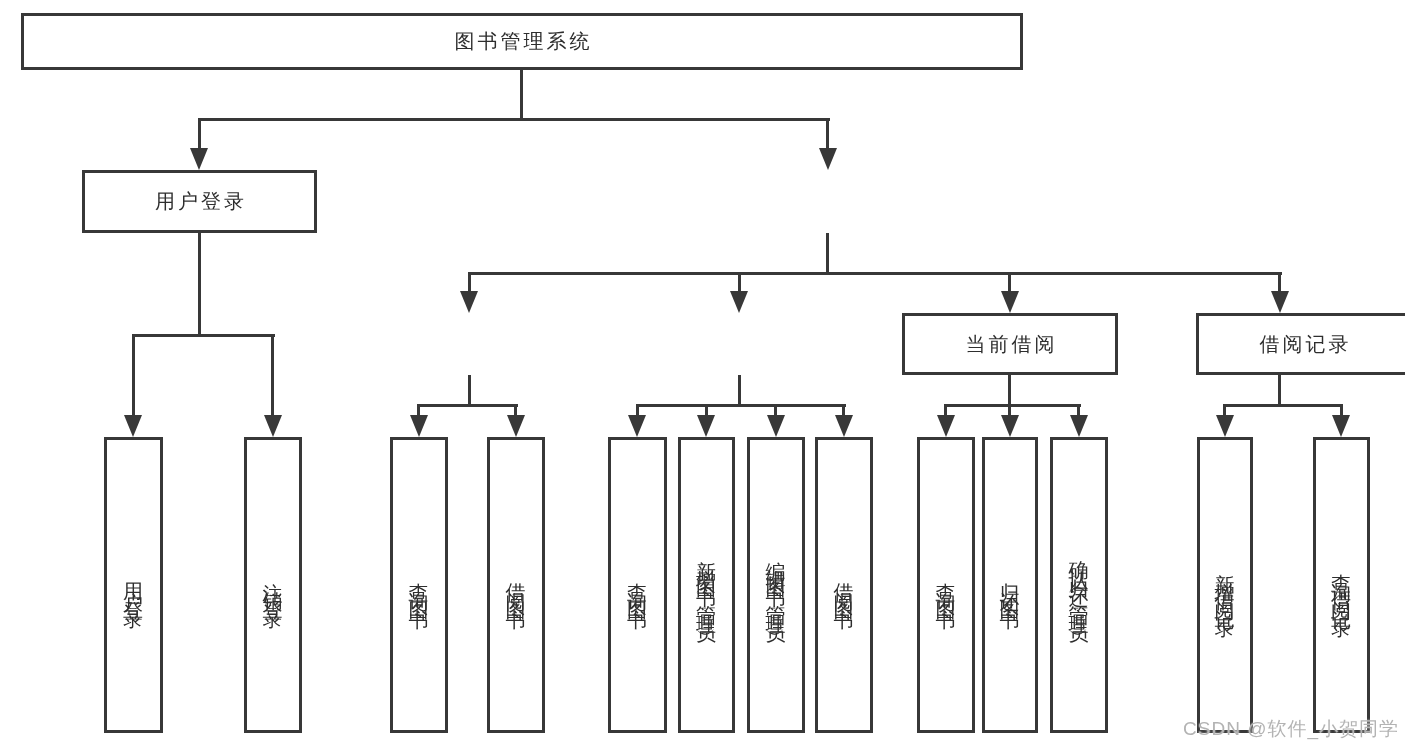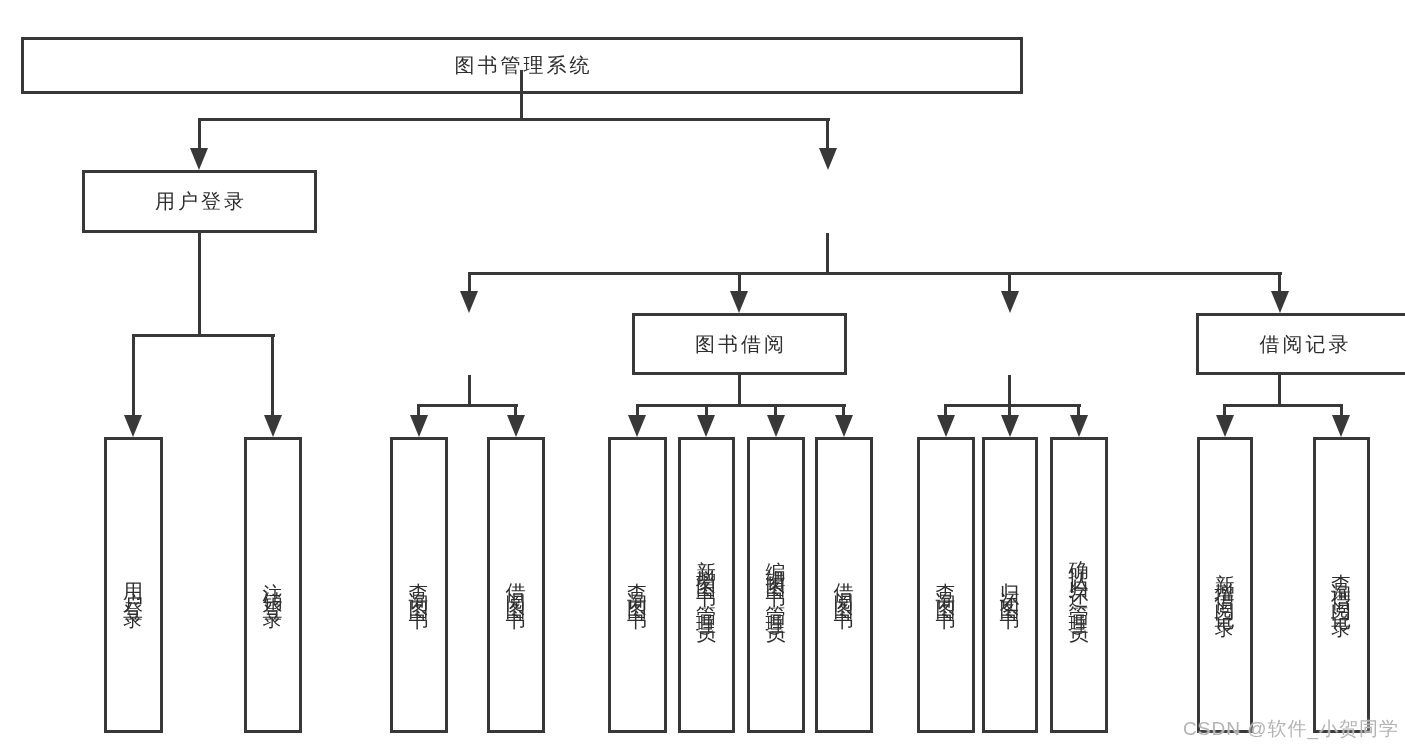--- a/index.html
+++ b/index.html
@@ -61,21 +61,21 @@
     text-shadow:0 0 2px #ffffff;
     z-index:10;
     white-space:nowrap;
   }
 </style>
 </head>
 <body>
 
 <div class="canvas">
 
-  <div class="hbox" style="left:21px;top:13px;width:1002px;height:57px;margin-top:24px;">
+  <div class="hbox" style="left:21px;top:13px;width:1002px;height:57px;">
     <span>图书管理系统</span>
   </div>
 
   <div class="vline" style="left:520px;top:70px;height:48px;"></div>
   <div class="hline" style="left:198px;top:118px;width:632px;"></div>
   <div class="vline" style="left:198px;top:118px;height:34px;"></div>
   <div class="arrow" style="left:190px;top:148px;"></div>
   <div class="vline" style="left:826px;top:118px;height:34px;"></div>
   <div class="arrow" style="left:819px;top:148px;"></div>
 
@@ -94,22 +94,22 @@
   <div class="hline" style="left:468px;top:272px;width:814px;"></div>
   <div class="vline" style="left:468px;top:272px;height:24px;"></div>
   <div class="arrow" style="left:460px;top:291px;"></div>
   <div class="vline" style="left:738px;top:272px;height:24px;"></div>
   <div class="arrow" style="left:730px;top:291px;"></div>
   <div class="vline" style="left:1008px;top:272px;height:24px;"></div>
   <div class="arrow" style="left:1001px;top:291px;"></div>
   <div class="vline" style="left:1278px;top:272px;height:24px;"></div>
   <div class="arrow" style="left:1271px;top:291px;"></div>
 
-  <div class="hbox" style="left:632px;top:313px;width:215px;height:62px;">
-    <span>图书借阅</span>
+  <div class="hbox" style="left:902px;top:313px;width:216px;height:62px;">
+    <span>当前借阅</span>
   </div>
   <div class="hbox" style="left:1196px;top:313px;width:216px;height:62px;">
     <span>借阅记录</span>
   </div>
 
   <div class="vline" style="left:468px;top:375px;height:31px;"></div>
   <div class="hline" style="left:417px;top:404px;width:101px;"></div>
   <div class="vline" style="left:417px;top:404px;height:16px;"></div>
   <div class="arrow" style="left:410px;top:415px;"></div>
   <div class="vline" style="left:514px;top:404px;height:16px;"></div>

